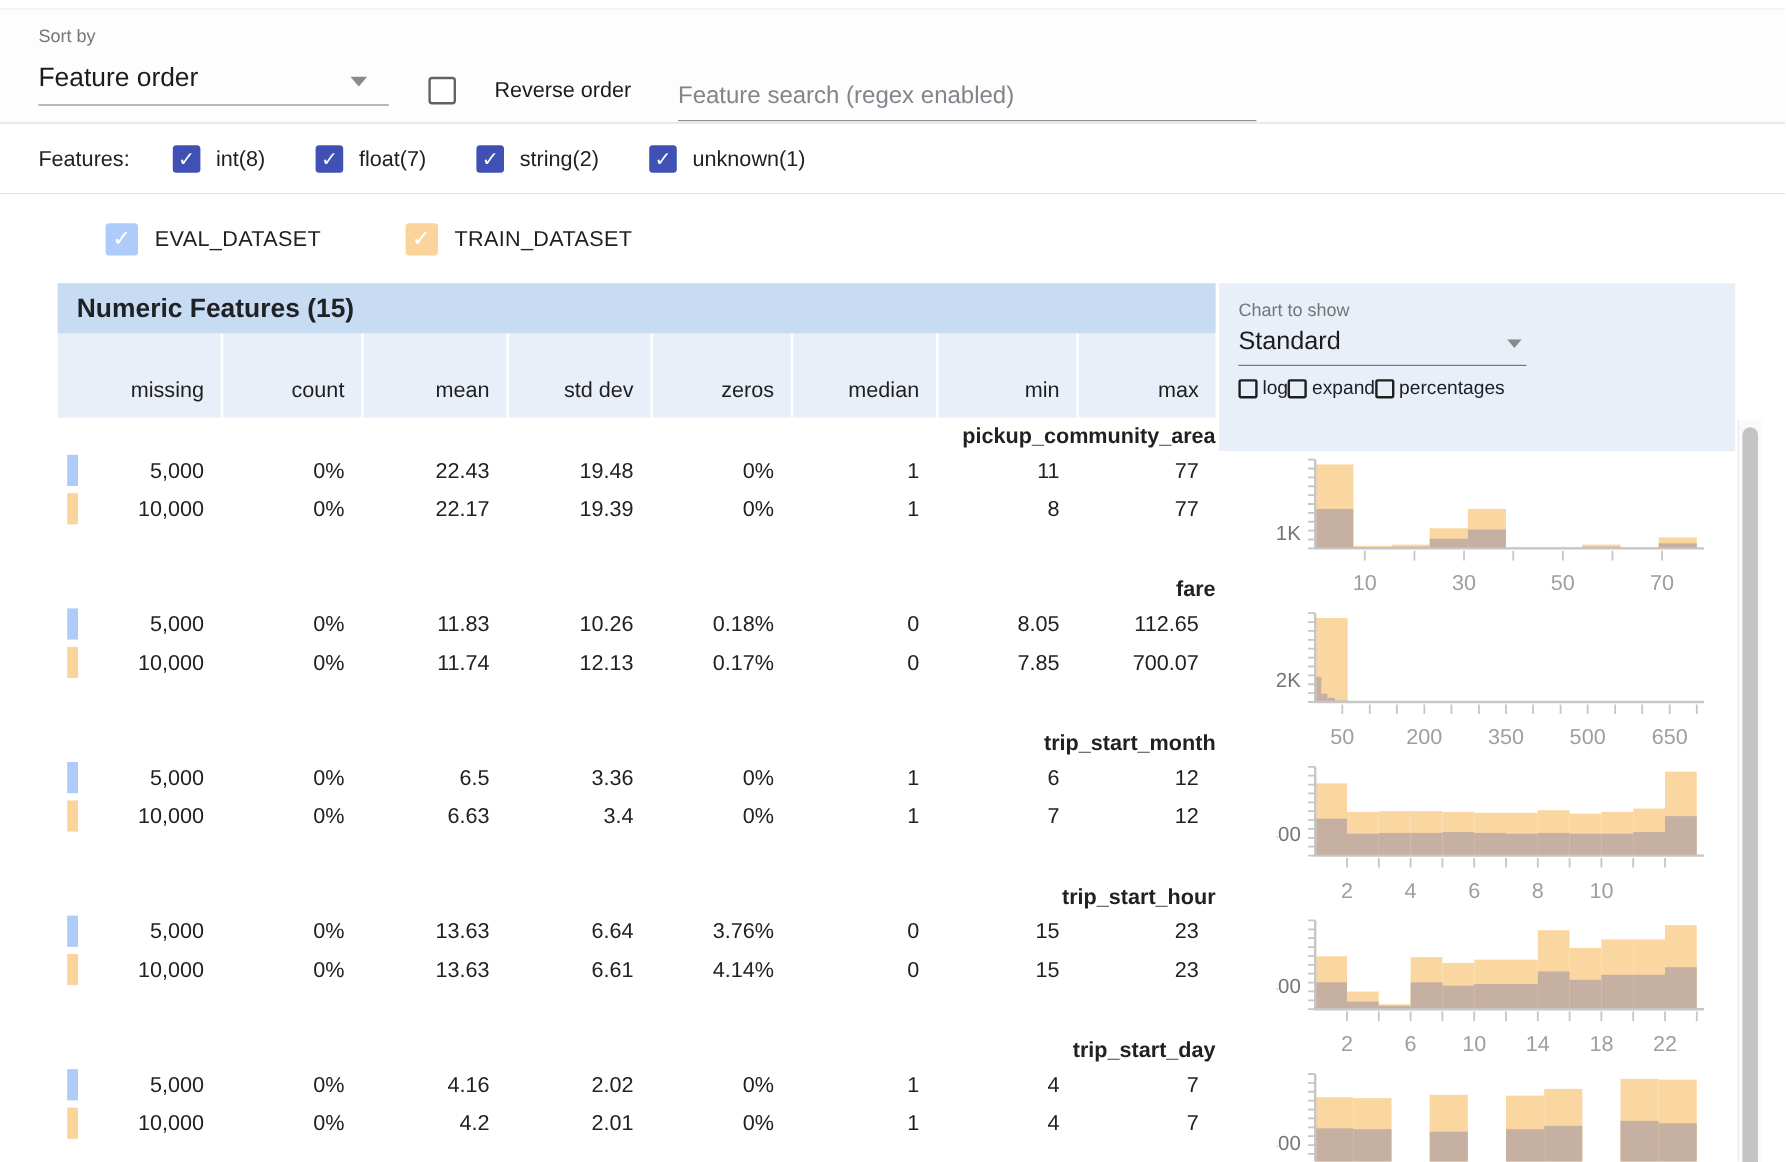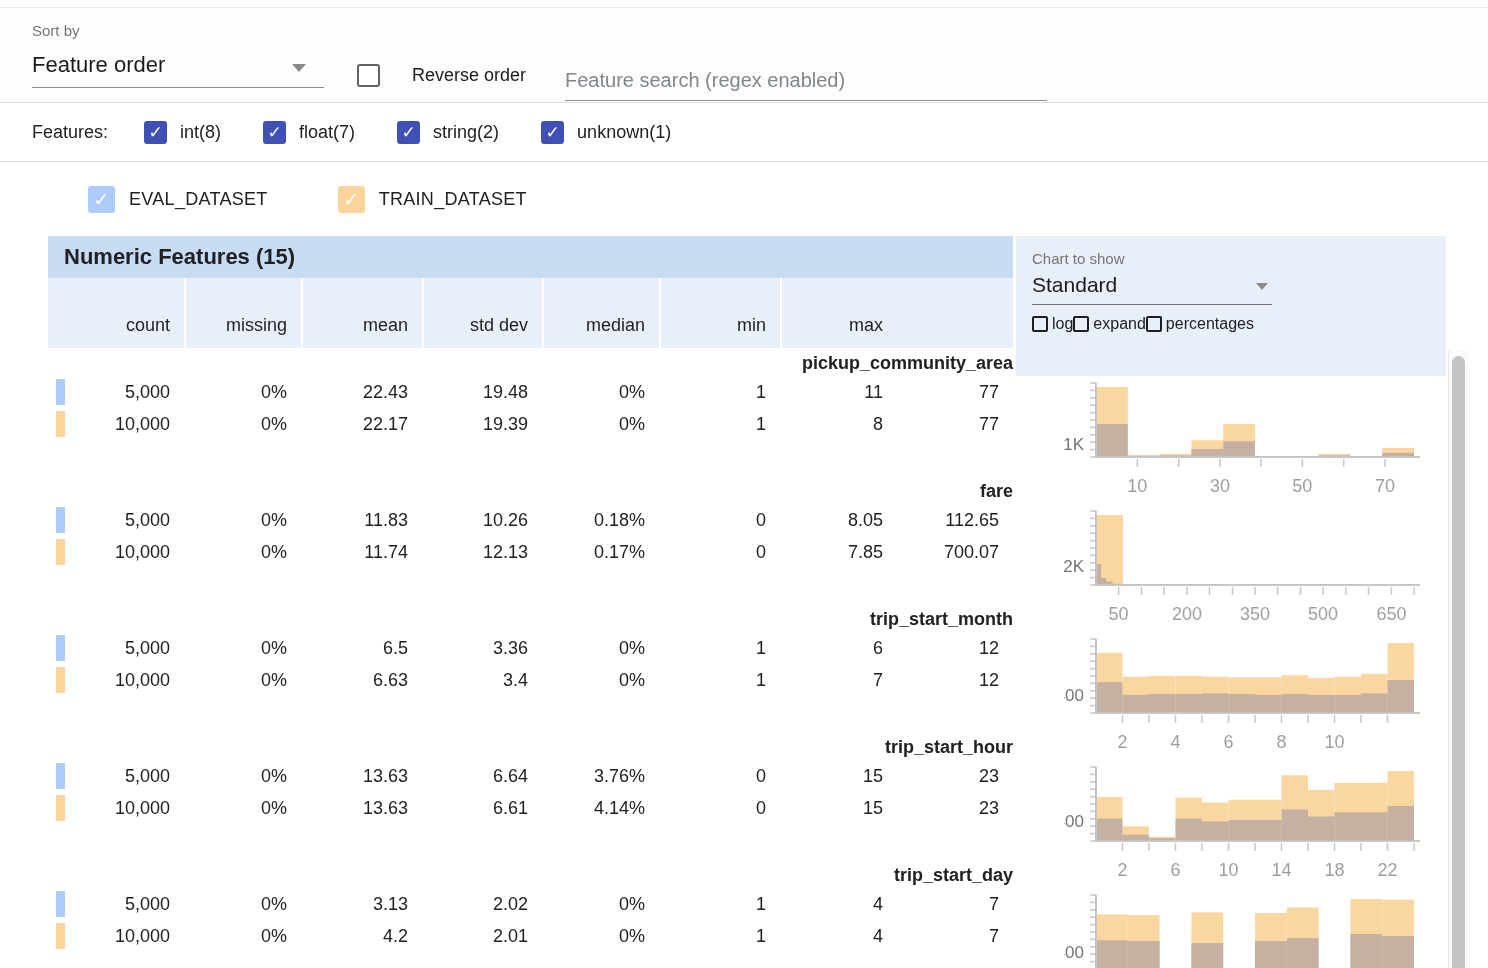--- a/index.html
+++ b/index.html
@@ -122,24 +122,25 @@
   <span class="ds-item">
     <span class="cb-soft" id="train-cb" style="background: rgb(251, 212, 155);">✓</span>
     <span class="lbl">TRAIN_DATASET</span>
   </span>
 </div>
 
 <div class="main">
   <div class="table-col">
     <div class="table-title">Numeric Features (15)</div>
     <div class="col-headers grid8">
+      <div class="hcell">missing</div>
       <div class="hcell">count</div>
-      <div class="hcell">missing</div>
       <div class="hcell">mean</div>
       <div class="hcell">std dev</div>
+      <div class="hcell">zeros</div>
       <div class="hcell">median</div>
       <div class="hcell">min</div>
       <div class="hcell">max</div>
     </div>
     <div id="feature-rows">
         <div class="feature-block">
           <div class="feature-name">pickup_community_area</div>
           <div class="data-row grid8">
             <div class="dcell">5,000<span class="swatch" style="background: rgb(174, 203, 250);"></span></div>
             <div class="dcell">0%</div>
@@ -228,21 +229,21 @@
             <div class="dcell">0</div>
             <div class="dcell">15</div>
             <div class="dcell">23</div>
           </div>
         </div>
         <div class="feature-block">
           <div class="feature-name">trip_start_day</div>
           <div class="data-row grid8">
             <div class="dcell">5,000<span class="swatch" style="background: rgb(174, 203, 250);"></span></div>
             <div class="dcell">0%</div>
-            <div class="dcell">3.13</div>
+            <div class="dcell">4.16</div>
             <div class="dcell">2.02</div>
             <div class="dcell">0%</div>
             <div class="dcell">1</div>
             <div class="dcell">4</div>
             <div class="dcell">7</div>
           </div>
           <div class="data-row grid8">
             <div class="dcell">10,000<span class="swatch" style="background: rgb(251, 212, 155);"></span></div>
             <div class="dcell">0%</div>
             <div class="dcell">4.2</div>

